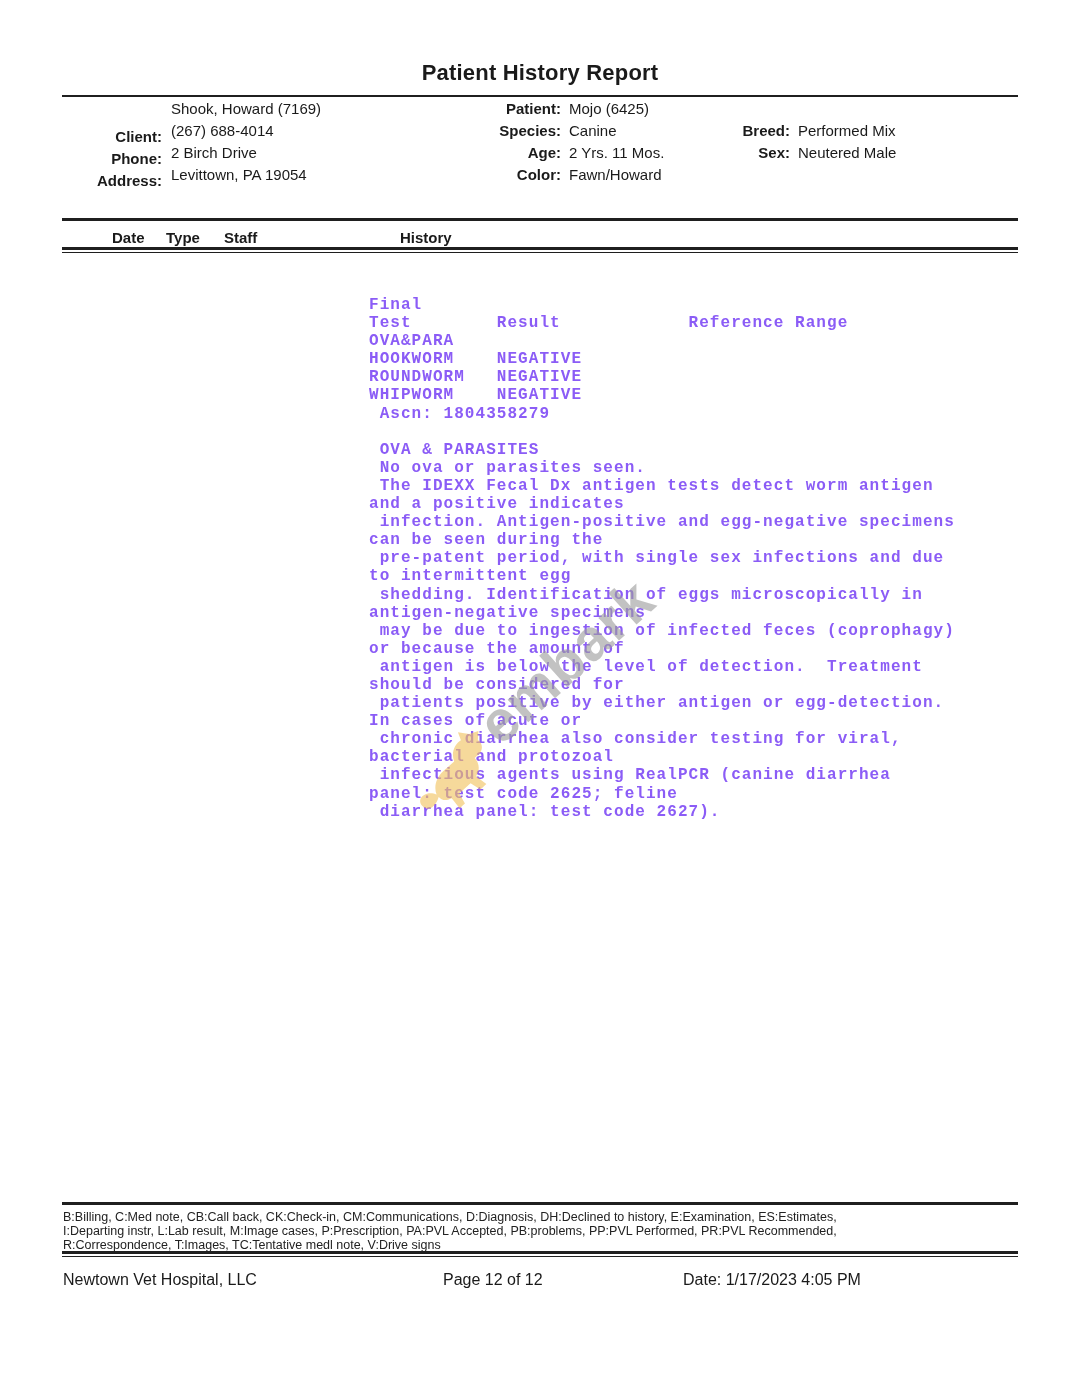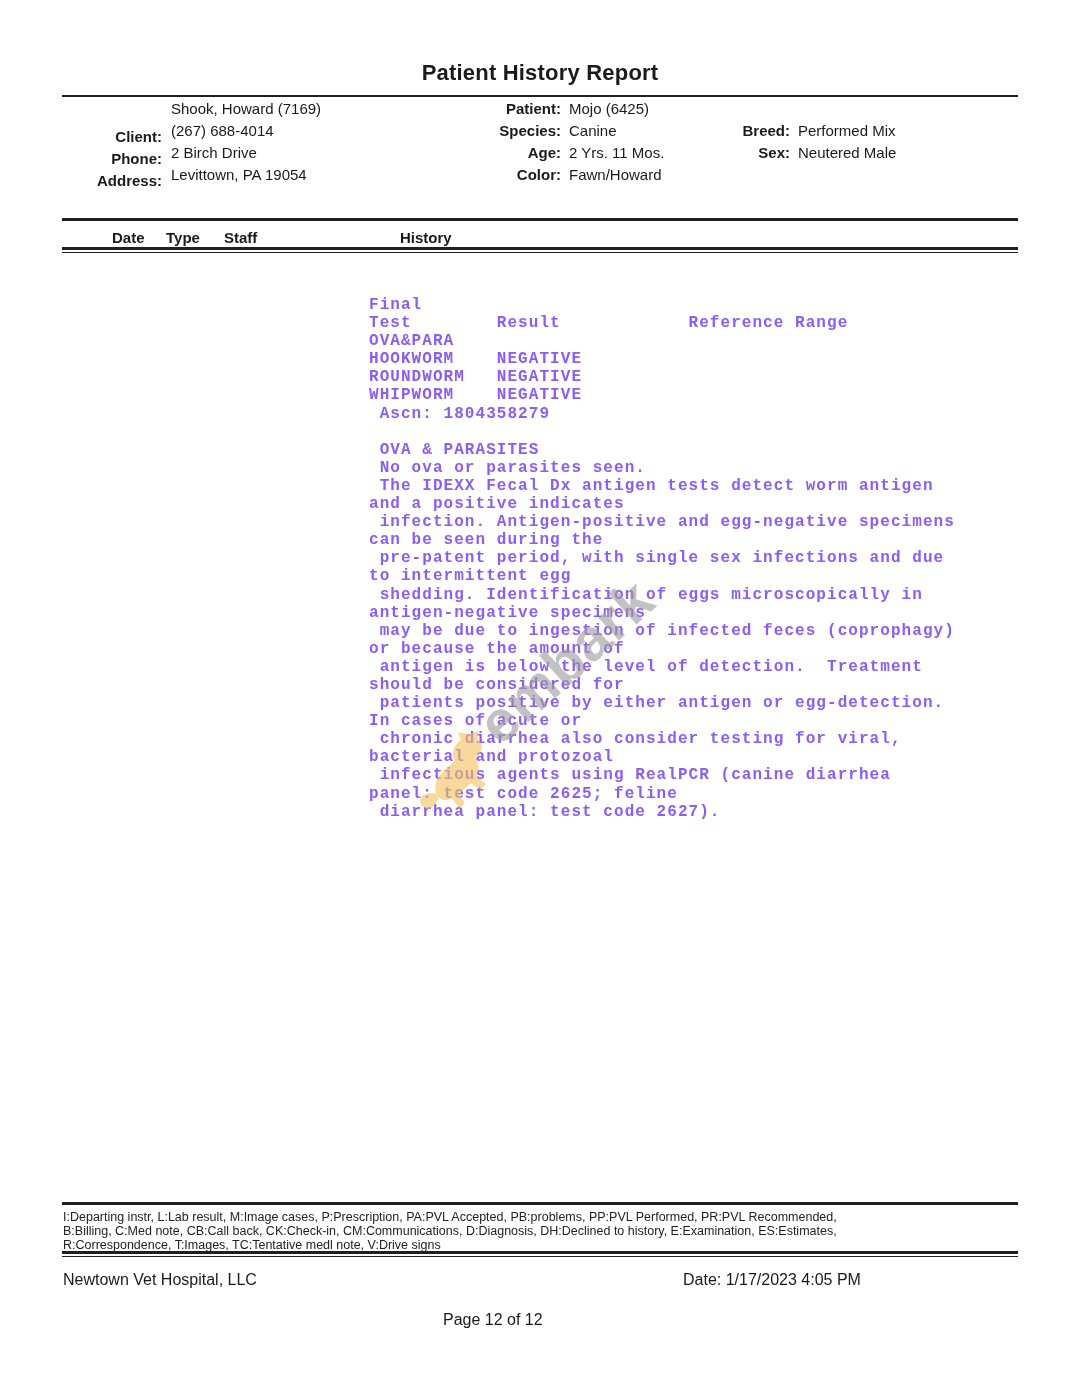--- a/index.html
+++ b/index.html
@@ -53,21 +53,21 @@
     font-family:"Liberation Sans",sans-serif;
   }
 
   .legend {
     position:absolute; left:63px; top:1210px; width:956px;
     font-size:12.5px; line-height:14.2px; color:#222;
   }
   .footer { position:absolute; top:1271px; left:0; width:1080px; font-size:16px; }
   .ft { position:absolute; top:0; }
   .ft-clinic { left:63px; }
-  .ft-page   { left:443px;margin-top:40px; }
+  .ft-page   { left:443px; }
   .ft-date   { left:683px; }
 </style>
 </head>
 <body>
 
 <div class="page">
 
   <div class="title">Patient History Report</div>
   <div class="rule r-title"></div>
 
@@ -150,22 +150,22 @@
     <span class="wm-icon">
       <svg width="96" height="74" viewBox="0 0 120 90">
         <path fill="#f2c35f" d="M6 54 C0 46 4 36 14 38 C20 39 24 44 26 48 C30 38 40 32 52 32 L70 32 C74 22 84 16 94 18 L98 8 L107 19 L118 24 L110 32 C112 40 106 46 98 46 L92 46 C92 56 86 62 78 64 L81 80 L71 80 L67 66 L48 66 L45 80 L36 80 L37 64 C29 62 26 58 26 52 C20 56 10 58 6 54 Z"></path>
       </svg>
     </span>
     <span class="wm-text">embark</span>
   </div>
 
   <div class="rule r-lg-top"></div>
   <div class="legend">
+    <div>B:Billing, C:Med note, CB:Call back, CK:Check-in, CM:Communications, D:Diagnosis, DH:Declined to history, E:Examination, ES:Estimates,</div>
     <div>I:Departing instr, L:Lab result, M:Image cases, P:Prescription, PA:PVL Accepted, PB:problems, PP:PVL Performed, PR:PVL Recommended,</div>
-    <div>B:Billing, C:Med note, CB:Call back, CK:Check-in, CM:Communications, D:Diagnosis, DH:Declined to history, E:Examination, ES:Estimates,</div>
     <div>R:Correspondence, T:Images, TC:Tentative medl note, V:Drive signs</div>
   </div>
   <div class="rule r-lg-bot"></div>
   <div class="rule r-lg-bot2"></div>
 
   <div class="footer">
     <span class="ft ft-clinic">Newtown Vet Hospital, LLC</span>
     <span class="ft ft-page">Page 12 of 12</span>
     <span class="ft ft-date">Date: 1/17/2023 4:05 PM</span>
   </div>

